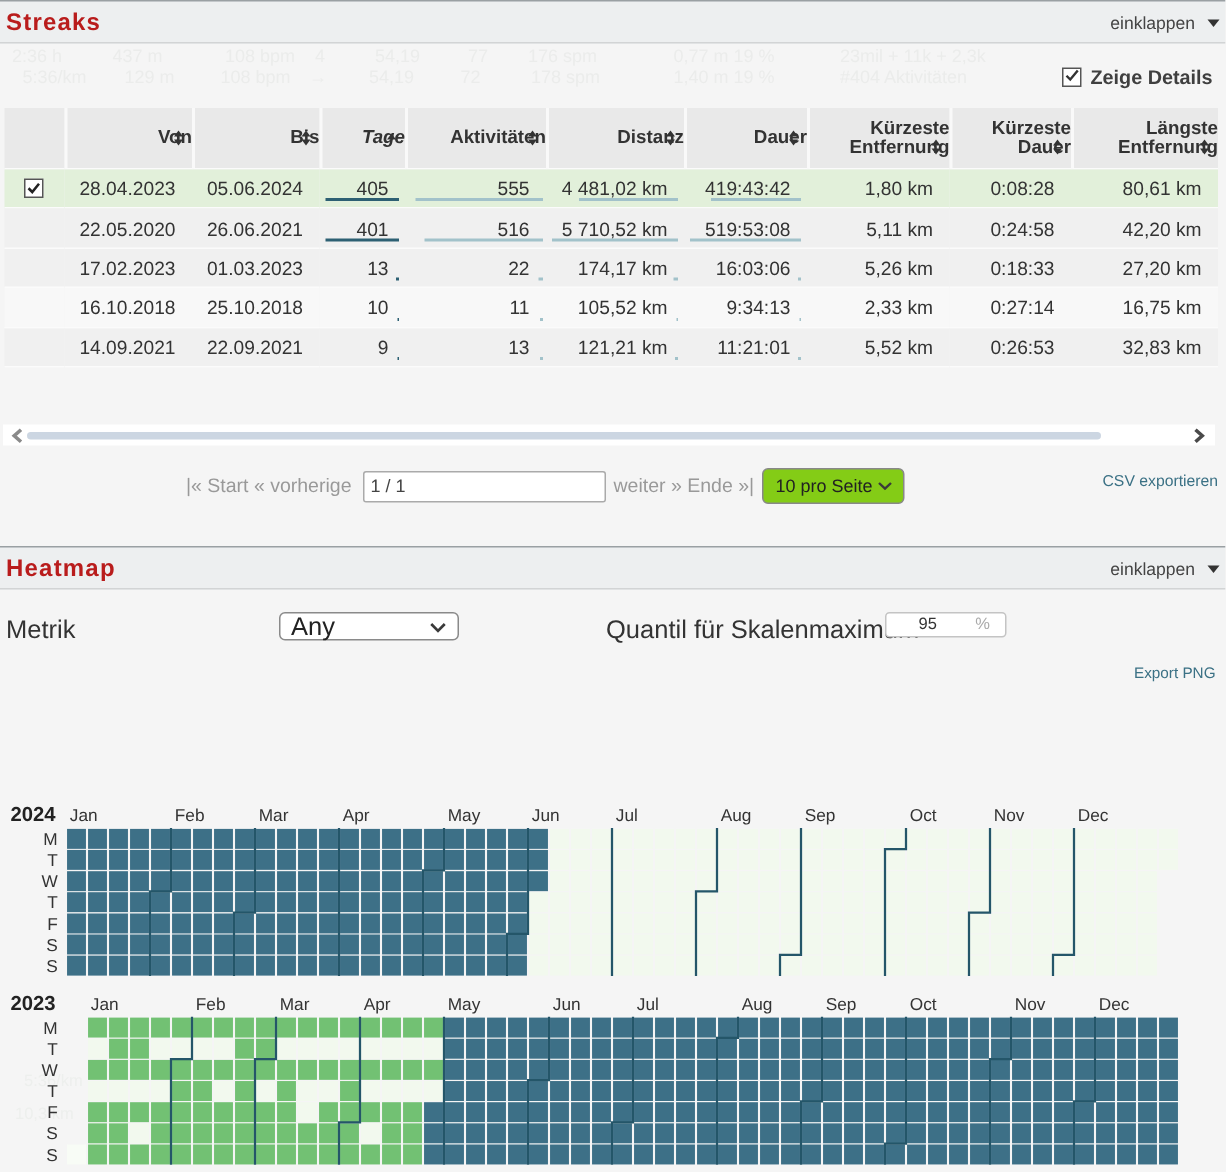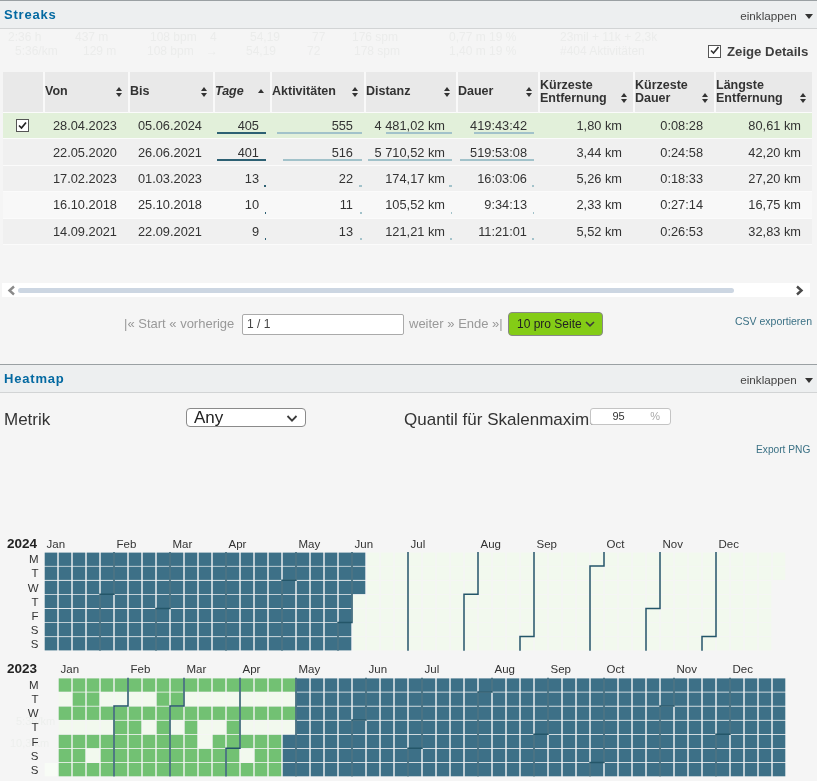--- a/index.html
+++ b/index.html
@@ -1,32 +1,32 @@
 <!DOCTYPE html>
 <html><head><meta charset="utf-8"><style>
 * { margin:0; padding:0; box-sizing:border-box; }
 html,body { width:817px; height:781px; background:#f5f5f5;
   font-family:"Liberation Sans", sans-serif; position:relative; overflow:hidden; }
 .band { position:absolute; left:0; width:817px; height:29px; background:#edeff0;
   border-top:1px solid #9aa0a3; border-bottom:1px solid #d2d4d5; }
-.band .ttl { position:absolute; left:4px; top:6px; font-size:13px; font-weight:bold;
-  color:#0369a1; letter-spacing:0.8px; }
+.band .ttl { position:absolute; left:4px; top:6px; font-size:16px; font-weight:bold;
+  color:#b91c1c; letter-spacing:0.8px; }
 .band .clps { position:absolute; right:4px; top:8px; font-size:11.7px; color:#444; }
 .band .clps i { display:inline-block; width:0; height:0; border-left:4px solid transparent;
   border-right:4px solid transparent; border-top:5px solid #333; margin-left:5px; vertical-align:1px; }
 .gh { position:absolute; font-size:12px; color:#ebeceb; white-space:nowrap; }
 .gh2 { position:absolute; font-size:11px; color:#edefed; white-space:nowrap; }
 .zd { position:absolute; left:708px; top:44px; font-size:13.2px; font-weight:bold; color:#3f3f3f;text-align:right; }
 .zd .box { position:absolute; left:0; top:1px; width:13px; height:13px; background:#fff;
   border:1.5px solid #555; }
 .zd .lbl { margin-left:19px; }
 .tb { position:absolute; left:3px; top:72px; border-collapse:separate; border-spacing:0;
   table-layout:fixed; font-size:12.8px; color:#333; }
 .tb th { height:41px; background:#e9e9e9; font-size:12.5px; font-weight:bold; color:#333;
-  text-align:left; position:relative; vertical-align:middle; line-height:13.5px;
+  text-align:right; position:relative; vertical-align:middle; line-height:13.5px;
   border-bottom:1px solid #fbfbfb; }
 .tb th + th { border-left:2px solid #f9f9f9; }
 .tb td { height:26.4px; text-align:right; padding-right:11px; position:relative;
   border-bottom:1.5px solid #fbfbfb; white-space:nowrap;margin-top:40px; }
 .tb .grn td { background:#e2f0da; }
 .tb .odd td { background:#f0f0f0; }
 .tb .evn td { background:#f8f8f8; }
 .tb .c0 { padding:0; }
 .it { font-style:italic; }
 .sort { position:absolute; right:5px; top:50%; margin-top:-5px; width:7px; height:10px; }
@@ -164,21 +164,21 @@
         <td>80,61 km</td>
       </tr>
       <tr class="odd">
         <td class="c0"></td>
         <td>22.05.2020</td>
         <td>26.06.2021</td>
         <td>401<i class="bar" style="width:49.0px;right:4px;background:#2d6073"></i></td>
         <td>516<i class="bar" style="width:79px;right:2px;background:#a2c2ca"></i></td>
         <td>5 710,52 km<i class="bar" style="width:84px;right:4px;background:#a2c2ca"></i></td>
         <td>519:53:08<i class="bar" style="width:74px;right:4px;background:#a2c2ca"></i></td>
-        <td>3,44 km</td>
+        <td>5,11 km</td>
         <td>0:24:58</td>
         <td>42,20 km</td>
       </tr>
       <tr class="odd">
         <td class="c0"></td>
         <td>17.02.2023</td>
         <td>01.03.2023</td>
         <td>13<i class="bar" style="width:1.6px;right:4px;background:#2d6073"></i></td>
         <td>22<i class="bar" style="width:3.4px;right:2px;background:#a2c2ca"></i></td>
         <td>174,17 km<i class="bar" style="width:2.6px;right:4px;background:#a2c2ca"></i></td>

